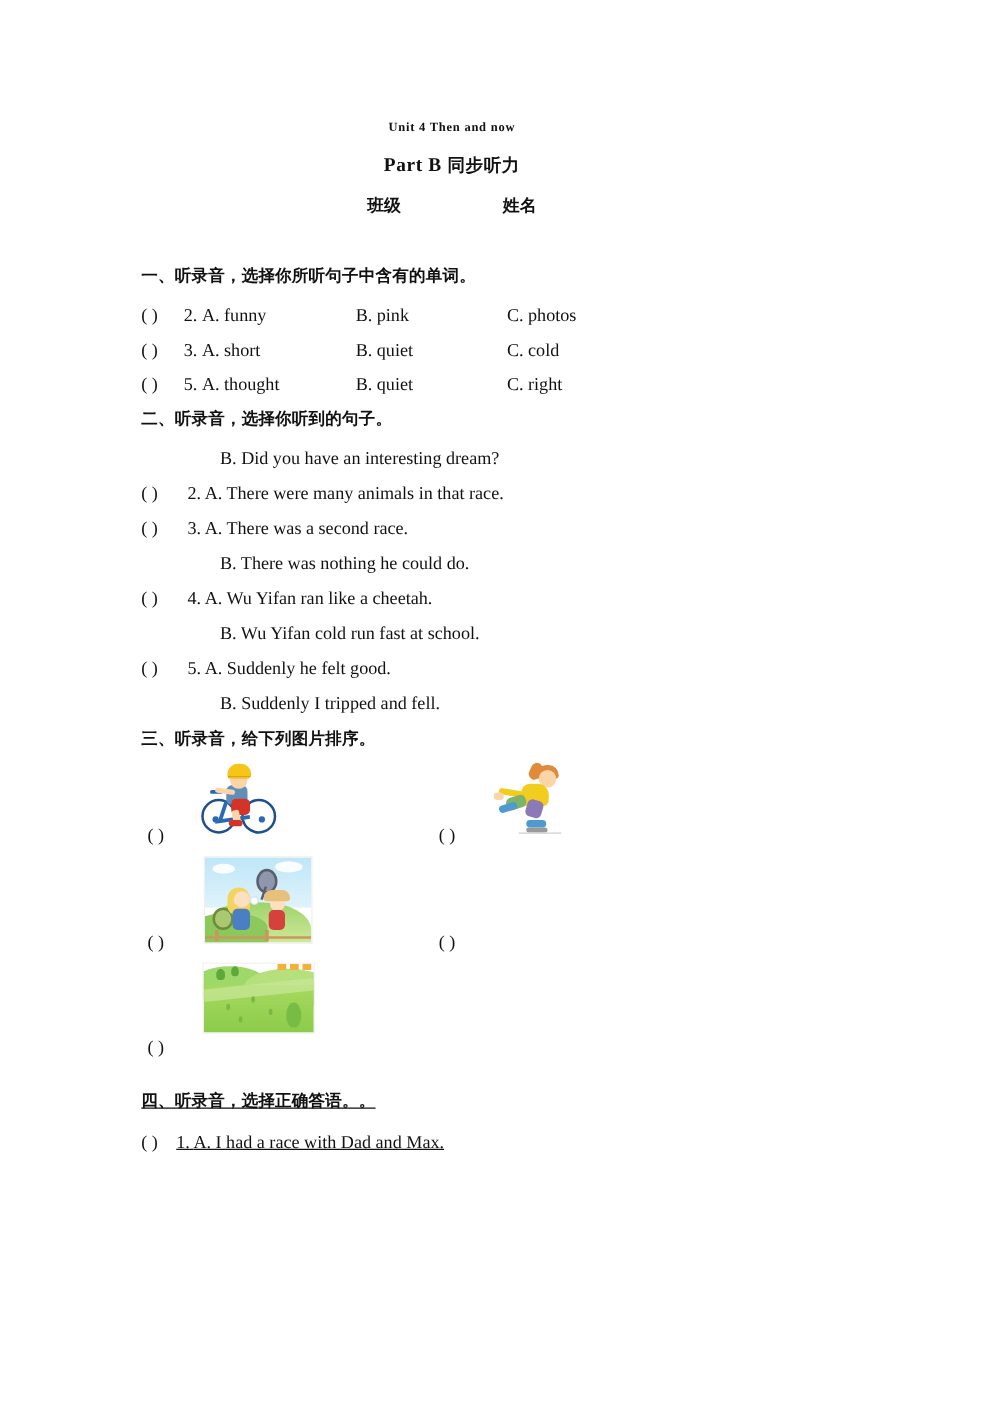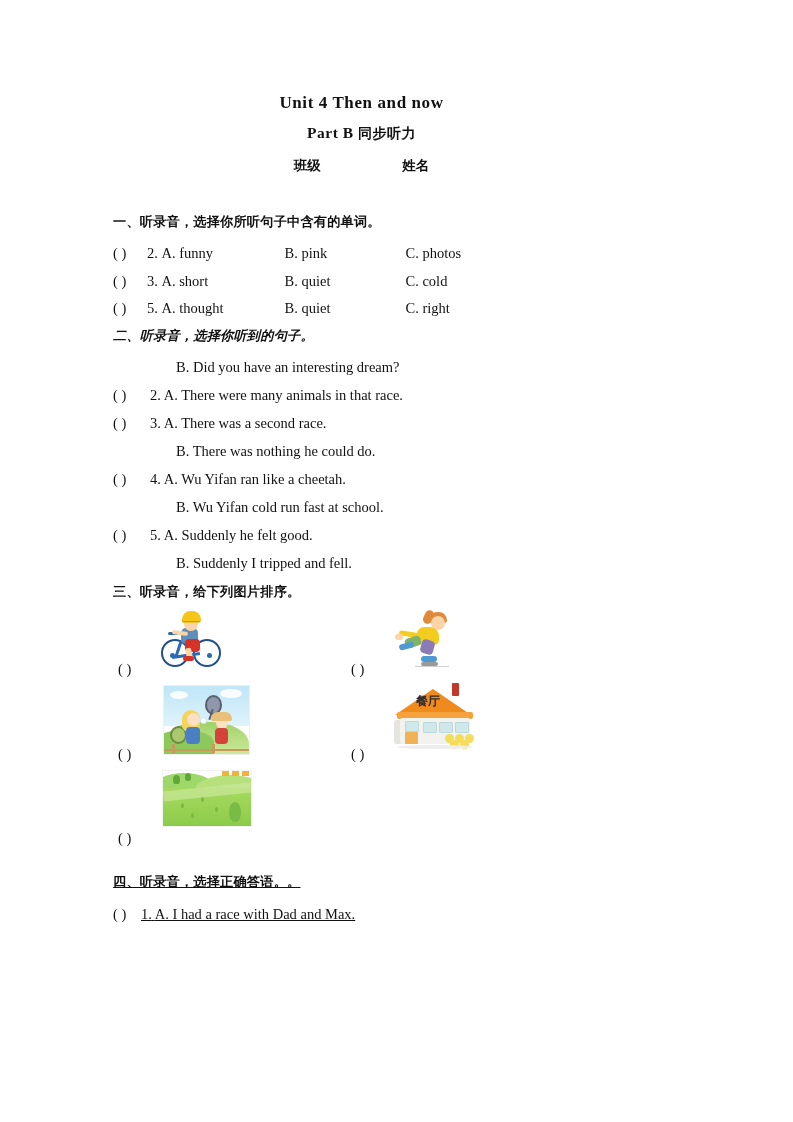--- a/index.html
+++ b/index.html
@@ -28,21 +28,21 @@
   .header {
     position: absolute;
     left: 0;
     top: 92px;
     width: 793px;
     text-align: center;
   }
   .doc-title {
     font-family: "Liberation Serif", "DejaVu Serif", serif;
     font-weight: bold;
-    font-size: 17px;
+    font-size: 10px;
     letter-spacing: 0.6px;
     line-height: 22px;
     margin: 0;
     padding-right: 70px;
   }
   .doc-subtitle {
     font-weight: bold;
     font-size: 15.5px;
     line-height: 22px;
     letter-spacing: 0.5px;
@@ -268,21 +268,21 @@
         <span class="brk">(    )</span><span>3.</span>
         <span class="opt-a">A. short</span><span class="opt-b">B. quiet</span><span class="opt-c">C. cold</span>
       </div>
       <div class="q-row">
         <span class="brk">(    )</span><span>5.</span>
         <span class="opt-a">A. thought</span><span class="opt-b">B. quiet</span><span class="opt-c">C. right</span>
       </div>
     </div>
 
     <div class="sec" style="margin-top:4px;">
-      <div class="sec-head" style="margin-bottom:8px;font-style:italic;">二、听录音，选择你听到的句子。</div>
+      <div class="sec-head" style="margin-bottom:8px;">二、听录音，选择你听到的句子。</div>
 
       <div class="sub-row">
         <span>B. Did you have an interesting dream?</span>
       </div>
 
       <div class="q-row2">
         <span class="brk-wide">(    )</span><span>2.</span>
         <span>A. There were many animals in that race.</span>
       </div>
 
@@ -372,43 +372,20 @@
             <div class="bd-girl2-head"></div>
             <div class="bd-girl2-hat"></div>
             <div class="bd-girl2-body"></div>
             <div class="bd-post" style="left:8px;"></div>
             <div class="bd-post" style="left:48px;"></div>
             <div class="bd-fence"></div>
           </div>
         </div>
         <div class="pic-brk" style="left:5px; top:140px;">(    )</div>
 
-        <div class="pic-cell" style="left:276px; top:74px;">
-          <div class="art rest">
-            <div class="rs-chim"></div>
-            <div class="rs-roof"></div>
-            <div class="rs-roof2"></div>
-            <div class="rs-sign">餐厅</div>
-            <div class="rs-side"></div>
-            <div class="rs-wall"></div>
-            <div class="rs-win" style="left:34px;"></div>
-            <div class="rs-win" style="left:50px;"></div>
-            <div class="rs-win" style="left:66px;"></div>
-            <div class="rs-win" style="left:16px; top:42px;"></div>
-            <div class="rs-door"></div>
-            <div class="rs-bush">
-              <div class="rs-ball" style="left:0; top:0;"></div>
-              <div class="rs-ball" style="left:10px; top:0;"></div>
-              <div class="rs-ball" style="left:20px; top:0;"></div>
-              <div class="rs-ball" style="left:5px; top:6px;"></div>
-              <div class="rs-ball" style="left:15px; top:6px;"></div>
-            </div>
-            <div class="rs-shadow"></div>
-          </div>
-        </div>
         <div class="pic-brk" style="left:238px; top:140px;">(    )</div>
 
         <div class="pic-cell" style="left:49px; top:165px;">
           <div class="art land">
             <div class="ld-sky"></div>
             <div class="ld-hill-far"></div>
             <div class="ld-hill-mid"></div>
             <div class="ld-field"></div>
             <div class="ld-path"></div>
             <div class="ld-tree" style="left:10px; top:4px; width:7px; height:9px;"></div>

